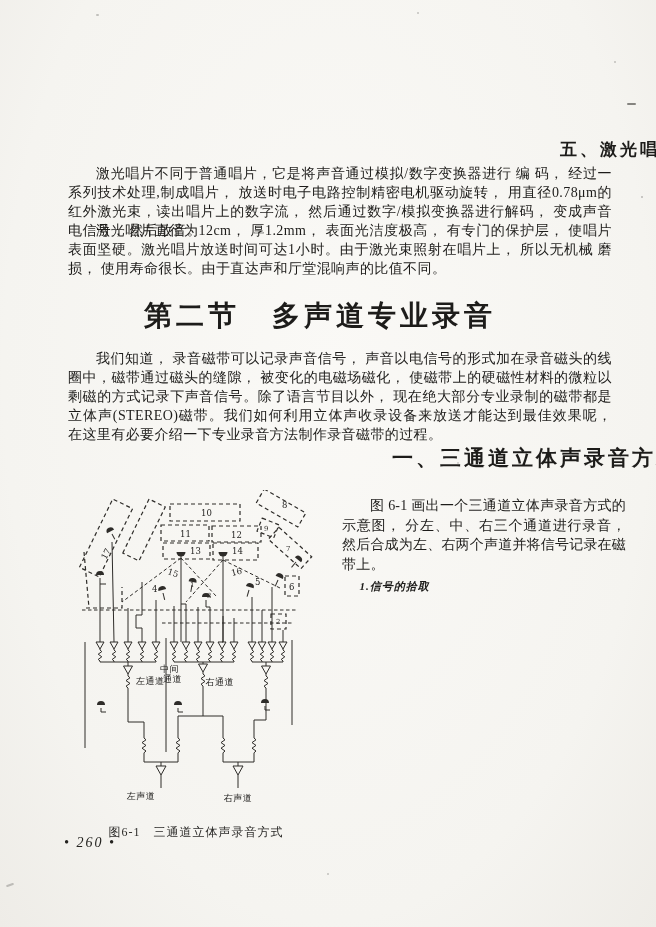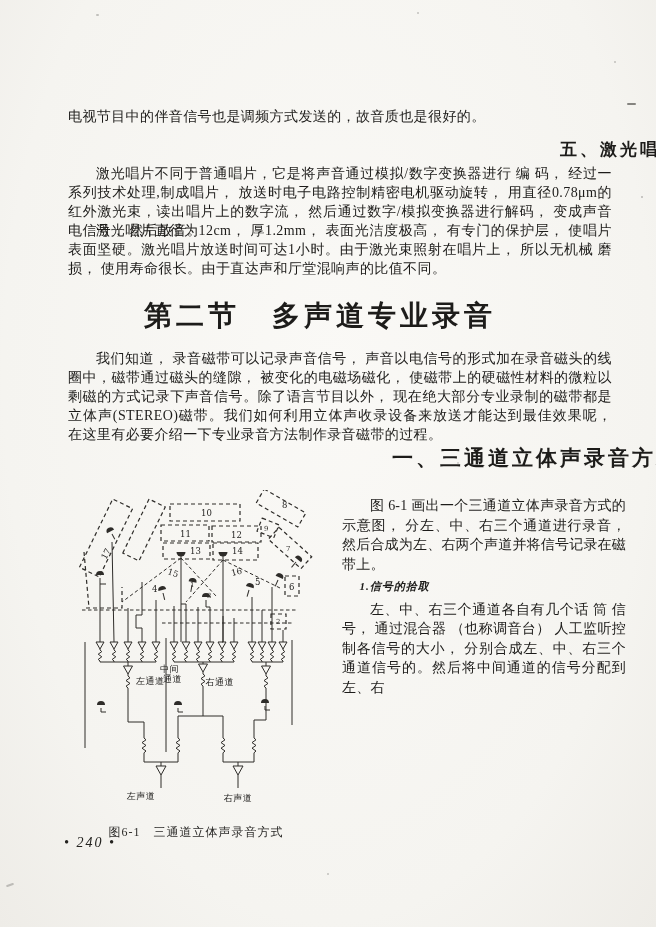--- a/index.html
+++ b/index.html
@@ -63,21 +63,20 @@
 
   <div class="speck" style="left:627px;top:103px;width:9px;height:2px;opacity:.65"></div>
   <div class="speck" style="left:96px;top:14px;width:3px;height:2px;opacity:.3"></div>
   <div class="speck" style="left:417px;top:12px;width:2px;height:2px;opacity:.3"></div>
   <div class="speck" style="left:641px;top:196px;width:2px;height:2px;opacity:.35"></div>
   <div class="speck" style="left:614px;top:61px;width:2px;height:2px;opacity:.3"></div>
   <div class="speck" style="left:6px;top:884px;width:8px;height:2px;opacity:.3;transform:rotate(-20deg)"></div>
   <div class="speck" style="left:327px;top:873px;width:2px;height:2px;opacity:.3"></div>
   <div class="speck" style="left:457px;top:462px;width:2px;height:2px;opacity:.25"></div>
 
-  <div class="blk body-text" style="top:107px">电视节目中的伴音信号也是调频方式发送的，故音质也是很好的。</div>
 
   <div class="h-small" style="top:138px">五、激光唱片</div>
   <div class="blk body-text indent" style="top:164px">激光唱片不同于普通唱片，它是将声音通过模拟/数字变换器进行 编 码， 经过一系列技术处理,制成唱片， 放送时电子电路控制精密电机驱动旋转， 用直径0.78μm的红外激光束，读出唱片上的数字流， 然后通过数字/模拟变换器进行解码， 变成声音电信号， 然后放音。</div>
   <div class="blk body-text indent" style="top:221px">激光唱片直径为12cm， 厚1.2mm， 表面光洁度极高， 有专门的保护层， 使唱片表面坚硬。激光唱片放送时间可达1小时。由于激光束照射在唱片上， 所以无机械 磨 损， 使用寿命很长。由于直达声和厅堂混响声的比值不同。</div>
 
   <div class="h-big" style="top:297px">第二节　多声道专业录音</div>
   <div class="blk body-text indent" style="top:349px">我们知道， 录音磁带可以记录声音信号， 声音以电信号的形式加在录音磁头的线圈中，磁带通过磁头的缝隙， 被变化的电磁场磁化， 使磁带上的硬磁性材料的微粒以剩磁的方式记录下声音信号。除了语言节目以外， 现在绝大部分专业录制的磁带都是立体声(STEREO)磁带。我们如何利用立体声收录设备来放送才能达到最佳效果呢， 在这里有必要介绍一下专业录音方法制作录音磁带的过程。</div>
   <div class="h-small" style="top:444px;font-size:21px">一、三通道立体声录音方式</div>
 
   <div class="cols">
@@ -266,19 +265,18 @@
         <path class="dln" d="M172,285 L172,298"></path>
         <text class="clab" x="75" y="309" text-anchor="middle">左声道</text>
         <text class="clab" x="172" y="311" text-anchor="middle">右声道</text>
       </svg>
       <div class="fig-caption">图6-1　三通道立体声录音方式</div>
     </div>
 
     <div class="rcol">
       <p class="indent">图 6-1 画出一个三通道立体声录音方式的示意图， 分左、中、右三个通道进行录音， 然后合成为左、右两个声道并将信号记录在磁带上。</p>
       <p class="item-head">1.信号的拾取</p>
-      <p class="indent">左、中、右三个通道各自有几个话 筒 信号， 通过混合器 （也称调音台） 人工监听控制各信号的大小， 分别合成左、中、右三个通道信号的。然后将中间通道的信号分配到左、右</p>
     </div>
   </div>
 
-  <div class="pagenum">• 240 •</div>
+  <div class="pagenum">• 260 •</div>
 
 </div>
 
 </body></html>

